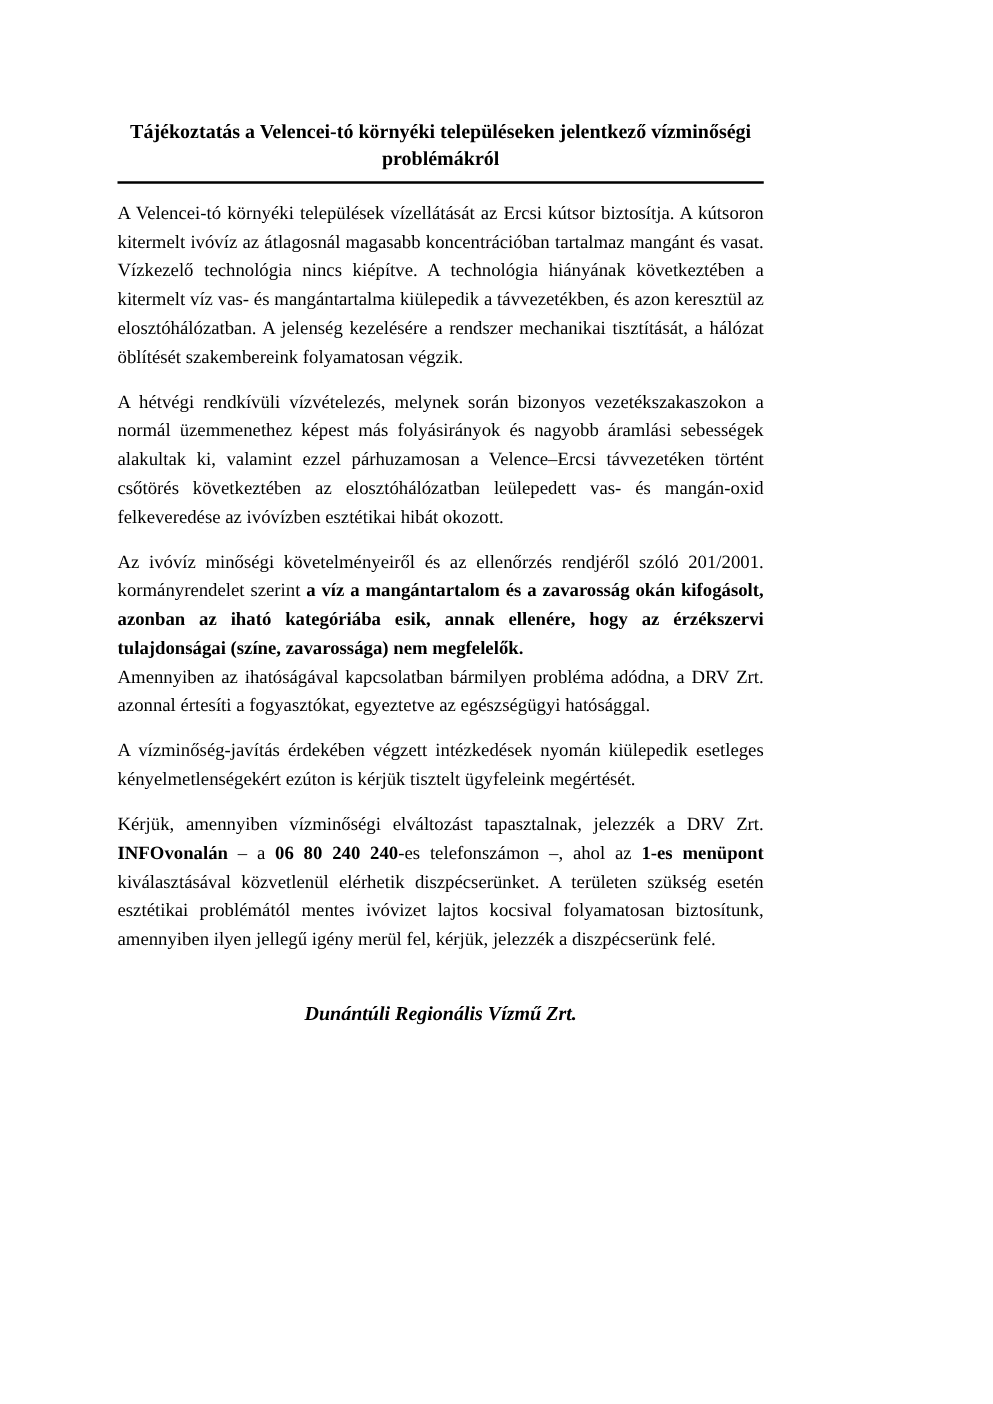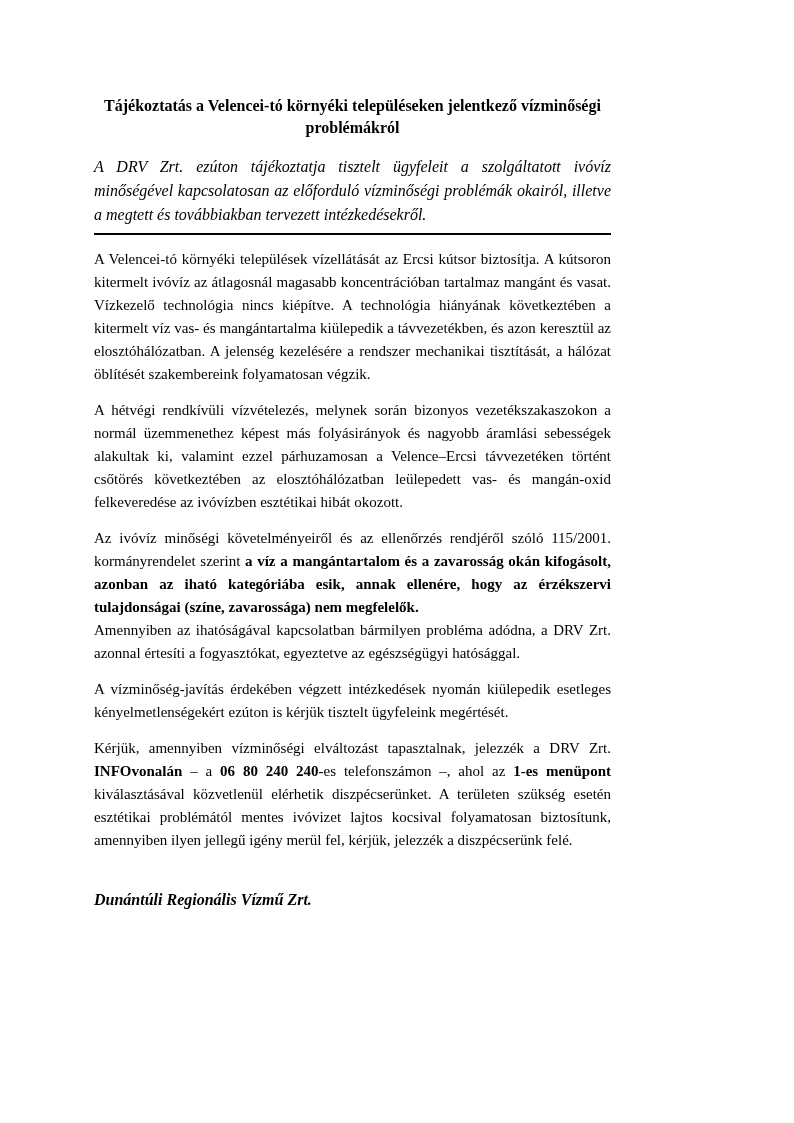--- a/index.html
+++ b/index.html
@@ -51,36 +51,35 @@
   }
   .bold {
     font-weight: bold;
   }
   .signature {
     margin: 36px 0 0 0;
     font-size: 16px;
     line-height: 23px;
     font-weight: bold;
     font-style: italic;
-    text-align: left;
+    text-align: center;
   }
 </style>
 </head>
 <body>
 
 <div class="page">
   <h1 class="title">Tájékoztatás a Velencei-tó környéki településeken jelentkező vízminőségi problémákról</h1>
 
-  <p class="intro">A DRV Zrt. ezúton tájékoztatja tisztelt ügyfeleit a szolgáltatott ivóvíz minőségével kapcsolatosan az előforduló vízminőségi problémák okairól, illetve a megtett és továbbiakban tervezett intézkedésekről.</p>
 
   <div class="rule"></div>
 
   <div id="body-paragraphs">
       <p class="para"><span>A Velencei-tó környéki települések vízellátását az Ercsi kútsor biztosítja. A kútsoron kitermelt ivóvíz az átlagosnál magasabb koncentrációban tartalmaz mangánt és vasat. Vízkezelő technológia nincs kiépítve. A technológia hiányának következtében a kitermelt víz vas- és mangántartalma kiülepedik a távvezetékben, és azon keresztül az elosztóhálózatban. A jelenség kezelésére a rendszer mechanikai tisztítását, a hálózat öblítését szakembereink folyamatosan végzik.</span></p>
       <p class="para"><span>A hétvégi rendkívüli vízvételezés, melynek során bizonyos vezetékszakaszokon a normál üzemmenethez képest más folyásirányok és nagyobb áramlási sebességek alakultak ki, valamint ezzel párhuzamosan a Velence–Ercsi távvezetéken történt csőtörés következtében az elosztóhálózatban leülepedett vas- és mangán-oxid felkeveredése az ivóvízben esztétikai hibát okozott.</span></p>
-      <p class="para"><span>Az ivóvíz minőségi követelményeiről és az ellenőrzés rendjéről szóló 115/2001. kormányrendelet szerint </span><span class="bold">a víz a mangántartalom és a zavarosság okán kifogásolt, azonban az iható kategóriába esik, annak ellenére, hogy az érzékszervi tulajdonságai (színe, zavarossága) nem megfelelők.</span></p>
+      <p class="para"><span>Az ivóvíz minőségi követelményeiről és az ellenőrzés rendjéről szóló 201/2001. kormányrendelet szerint </span><span class="bold">a víz a mangántartalom és a zavarosság okán kifogásolt, azonban az iható kategóriába esik, annak ellenére, hogy az érzékszervi tulajdonságai (színe, zavarossága) nem megfelelők.</span></p>
       <p class="para no-gap"><span>Amennyiben az ihatóságával kapcsolatban bármilyen probléma adódna, a DRV Zrt. azonnal értesíti a fogyasztókat, egyeztetve az egészségügyi hatósággal.</span></p>
       <p class="para"><span>A vízminőség-javítás érdekében végzett intézkedések nyomán kiülepedik esetleges kényelmetlenségekért ezúton is kérjük tisztelt ügyfeleink megértését.</span></p>
       <p class="para"><span>Kérjük, amennyiben vízminőségi elváltozást tapasztalnak, jelezzék a DRV Zrt. </span><span class="bold">INFOvonalán</span><span> – a </span><span class="bold">06 80 240 240</span><span>-es telefonszámon –, ahol az </span><span class="bold">1-es menüpont</span><span> kiválasztásával közvetlenül elérhetik diszpécserünket. A területen szükség esetén esztétikai problémától mentes ivóvizet lajtos kocsival folyamatosan biztosítunk, amennyiben ilyen jellegű igény merül fel, kérjük, jelezzék a diszpécserünk felé.</span></p>
     </div>
 
   <p class="signature">Dunántúli Regionális Vízmű Zrt.</p>
 </div>
 
 </body></html>

